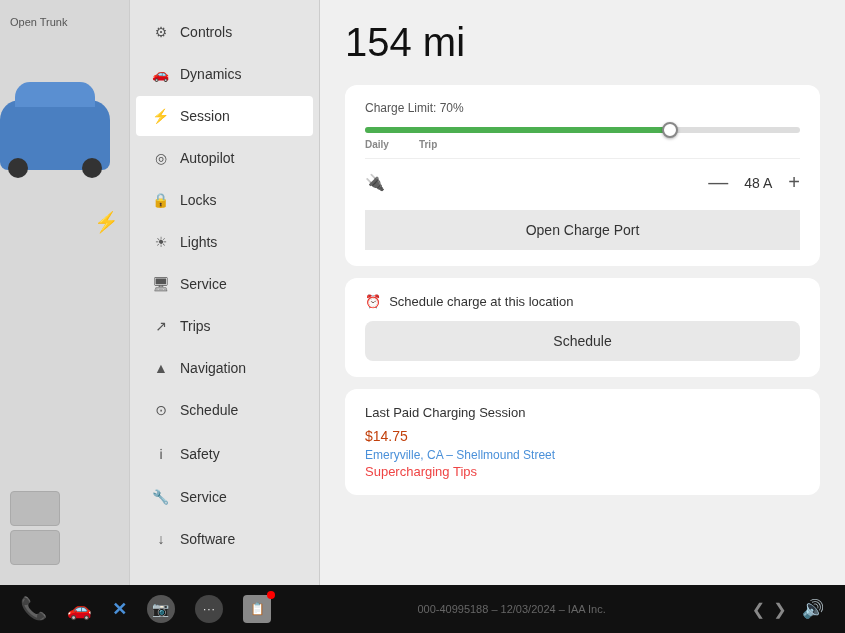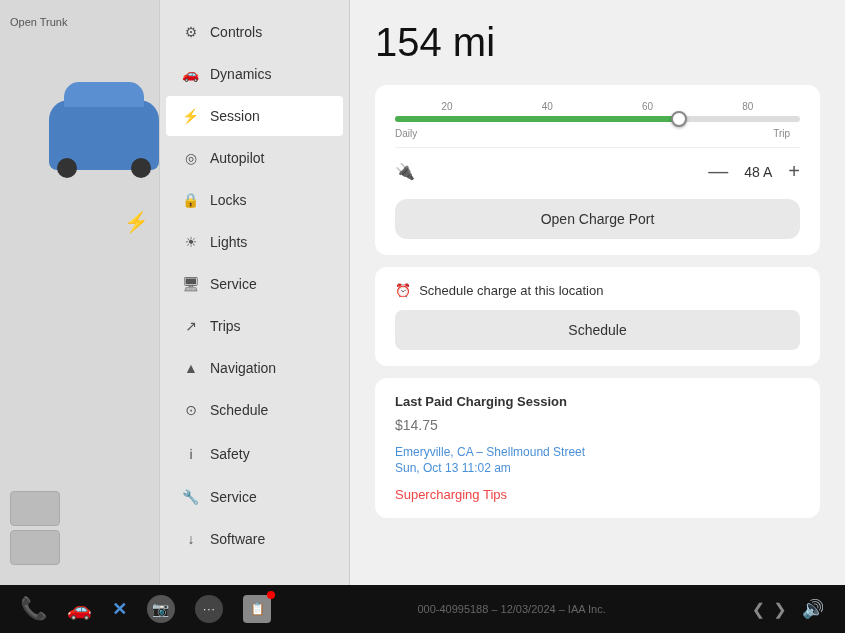--- a/index.html
+++ b/index.html
@@ -17,25 +17,25 @@
       top: 0; left: 0;
       width: 845px;
       height: 595px;
       background: #e8e8e8;
       display: flex;
       flex-direction: row;
     }
 
     
     .left-panel {
-      width: 160px;
+      width: 130px;
       background: #d8d8d8;
       display: flex;
       flex-direction: column;
-      align-items: flex-end;
+      align-items: flex-start;
       padding-top: 60px;
       position: relative;
       border-right: 1px solid #ccc;
     }
 
     .open-trunk {
       position: absolute;
       top: 15px;
       left: 10px;
       font-size: 11px;
@@ -203,25 +203,26 @@
       height: 16px;
       background: #fff;
       border: 2px solid #888;
       border-radius: 50%;
       transform: translateX(-50%);
       box-shadow: 0 1px 3px rgba(0,0,0,0.3);
     }
 
     .slider-bottom-labels {
       display: flex;
-      justify-content: space-between;
+      justify-content: flex-start;
       gap: 30px;
       font-size: 10px;
       color: #888;
       padding-right: 10px;
+      font-weight: bold;
     }
 
     .charge-current-row {
       display: flex;
       align-items: center;
       justify-content: space-between;
       padding: 12px 0;
       border-top: 1px solid #eee;
     }
     .charge-current-left {
@@ -250,21 +251,21 @@
     }
     .ctrl-btn {
       font-size: 20px;
       color: #555;
       cursor: pointer;
     }
 
     .open-charge-port-btn {
       background: #e8e8e8;
       border: none;
-      border-radius: 12px;
+      border-radius: 0;
       padding: 12px;
       width: 100%;
       font-size: 14px;
       color: #333;
       cursor: pointer;
       margin-top: 4px;
     }
 
     .schedule-card {
       background: #fff;
@@ -295,29 +296,29 @@
 
     .last-session-card {
       background: #fff;
       border-radius: 12px;
       padding: 16px 20px;
       margin-bottom: 12px;
     }
 
     .last-session-title {
       font-size: 13px;
-      font-weight: 700;
+      font-weight: 400;
       color: #333;
       margin-bottom: 8px;
     }
 
     .last-session-amount {
       font-size: 14px;
-      color: #737373;
-      margin-bottom: 12px;
+      color: #c2410c;
+      margin-bottom: 4px;
     }
 
     .last-session-location {
       font-size: 12px;
       color: #4a90d9;
       margin-bottom: 2px;
     }
 
     .last-session-date {
       font-size: 12px;
@@ -496,28 +497,23 @@
     <div class="sidebar-item">
       <span class="sidebar-icon">↓</span>
       <span>Software</span>
     </div>
   </div>
 
   <div class="main-content">
     <div class="range-display">154 mi</div>
 
     <div class="charge-card">
+      <div class="charge-limit-label">Charge Limit: 70%</div>
 
       <div class="slider-container">
-        <div class="slider-labels">
-          <span>20</span>
-          <span>40</span>
-          <span>60</span>
-          <span>80</span>
-        </div>
         <div class="slider-track">
           <div class="slider-fill"></div>
           <div class="slider-thumb"></div>
         </div>
         <div class="slider-bottom-labels">
           <span>Daily</span>
           <span>Trip</span>
         </div>
       </div>
 
@@ -540,21 +536,20 @@
         <span>⏰</span>
         <span>Schedule charge at this location</span>
       </div>
       <button class="schedule-btn">Schedule</button>
     </div>
 
     <div class="last-session-card">
       <div class="last-session-title">Last Paid Charging Session</div>
       <div class="last-session-amount">$14.75</div>
       <div class="last-session-location">Emeryville, CA – Shellmound Street</div>
-      <div class="last-session-date">Sun, Oct 13 11:02 am</div>
       <div class="supercharging-tips">Supercharging Tips</div>
     </div>
   </div>
 </div>
 
 <div class="taskbar">
   <div class="taskbar-left">
     <span class="green-phone">📞</span>
     <span class="white-icon">🚗</span>
     <span style="color:#4a90d9; font-size:18px; font-weight:bold;">✕</span>

